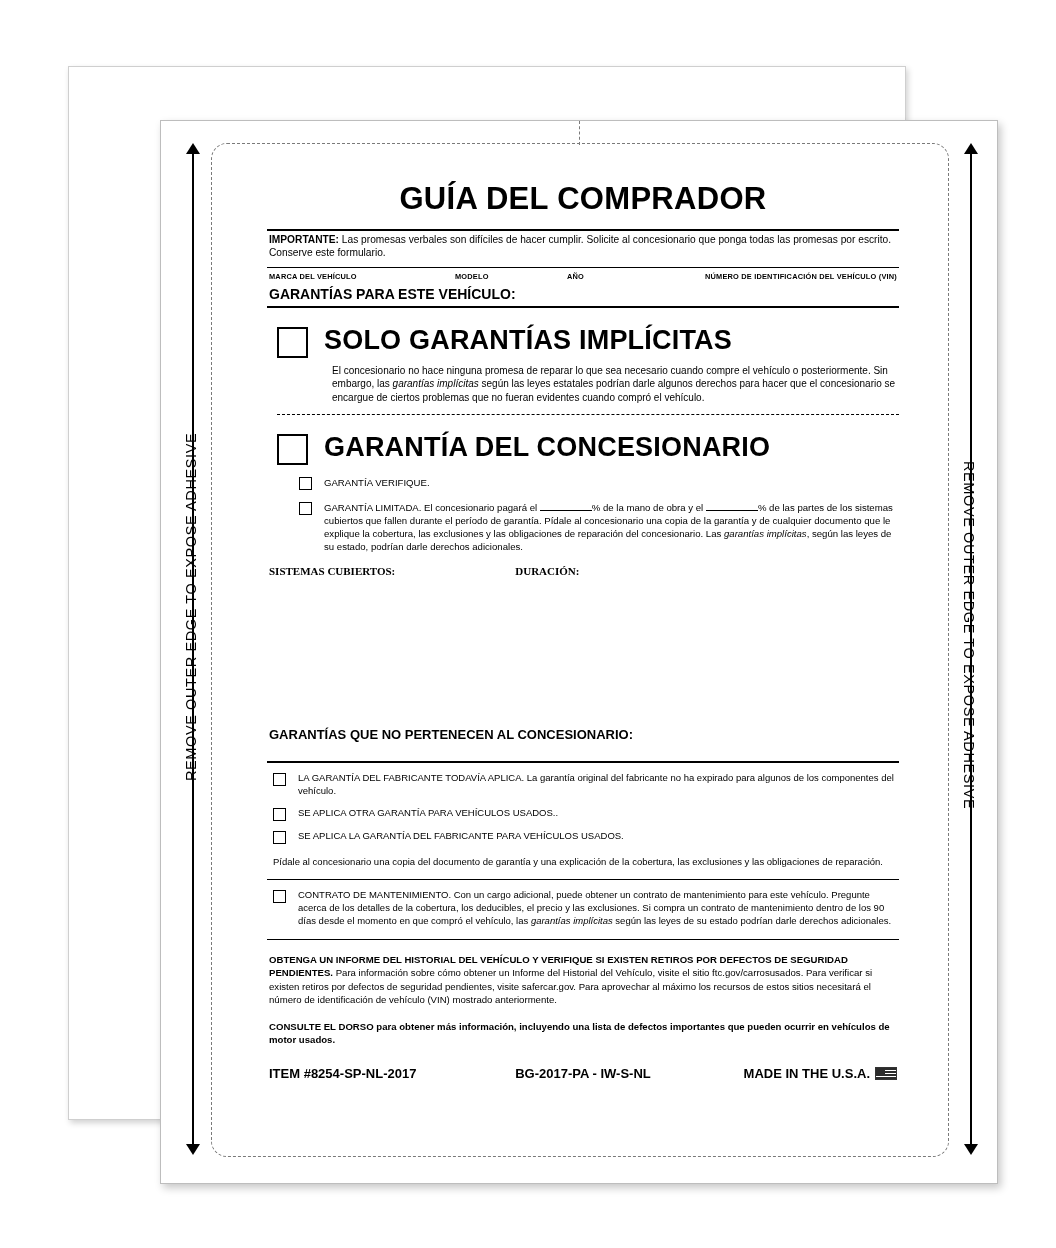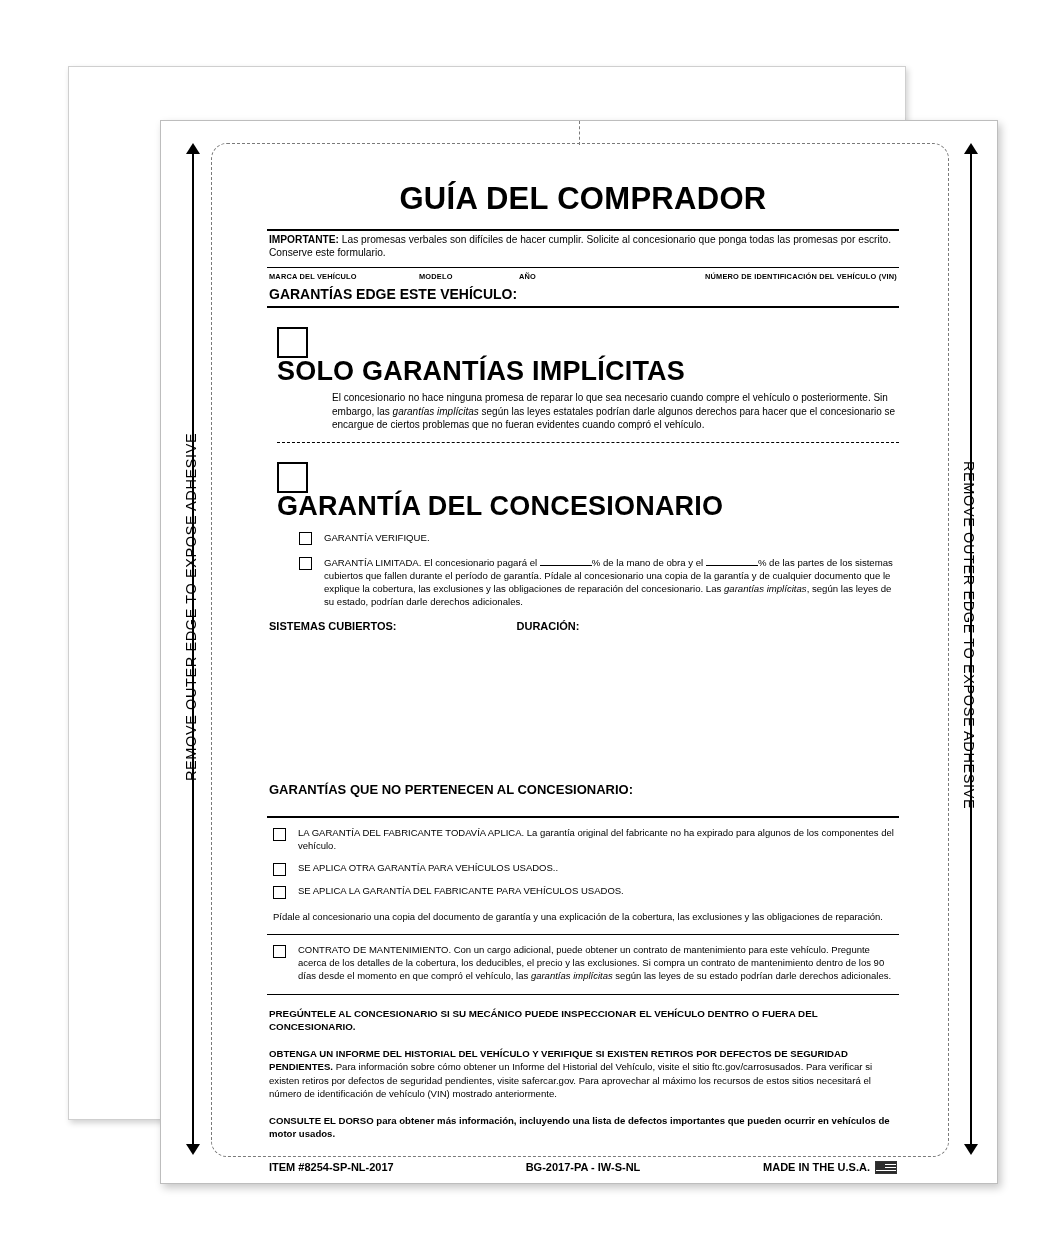--- a/index.html
+++ b/index.html
@@ -57,67 +57,67 @@
   .important{
     font-size:10.2px;line-height:1.32;padding:2px 2px 7px 2px;
   }
   .important b{font-weight:bold;}
 
   .vehicle-row{
     display:flex;font-size:7.4px;font-weight:bold;letter-spacing:.2px;
     padding:4px 2px 2px 2px;
   }
   .vehicle-row .c1{width:150px;}
-  .vehicle-row .c2{width:100px;}
+  .vehicle-row .c2{width:112px;margin-left:36px;}
   .vehicle-row .c3{width:130px;}
   .vehicle-row .c4{flex:1;text-align:right;}
 
   .section-head{
     font-size:14px;font-weight:bold;padding:3px 2px 4px 2px;
   }
 
   .big-block{padding-left:10px;}
-  .big-opt{display:flex;align-items:flex-start;margin-top:16px;flex-direction:column;}
+  .big-opt{display:flex;align-items:center;margin-top:16px;}
   .cb-big{
     width:27px;height:27px;border:2.5px solid #000;flex:0 0 auto;margin-right:16px;margin-top:3px;
   }
   .big-label{font-size:27px;font-weight:bold;line-height:1.02;letter-spacing:.2px;}
   .big-sub{
     font-size:10px;line-height:1.34;margin-top:6px;padding-left:55px;
   }
   .big-sub i{font-style:italic;}
 
   .dashed-sep{border:0;border-top:1.6px dashed #000;margin:10px 0 0 0;}
 
   .sub-opt{display:flex;align-items:flex-start;margin-top:11px;padding-left:22px;}
   .cb-sm{width:11px;height:11px;border:1.3px solid #000;flex:0 0 auto;margin-right:12px;margin-top:1px;}
   .sub-text{font-size:9.6px;line-height:1.36;}
   .sub-text .blank{display:inline-block;border-bottom:1.4px solid #000;width:52px;}
 
-  .sys-row{display:flex;font-size:11px;font-weight:bold;margin-top:12px;padding-left:2px;}
+  .sys-row{display:flex;font-size:11px;font-weight:bold;margin-top:12px;padding-left:2px;font-family:Liberation Serif, serif;}
   .sys-row .dur{margin-left:120px;}
 
   .blank-area{height:150px;}
 
   .sec2-head{font-size:13px;font-weight:bold;padding:0 2px 19px 2px;}
 
   .item{display:flex;align-items:flex-start;margin-top:9px;padding-left:6px;}
   .item .cb-sm{margin-top:1px;}
   .item-text{font-size:9.5px;line-height:1.36;}
 
   .para{font-size:9.5px;line-height:1.38;margin-top:11px;padding-left:6px;padding-right:4px;}
 
   .rule-gap{margin-top:11px;}
 
   .bold-para{font-size:9.8px;line-height:1.38;font-weight:bold;margin-top:12px;padding-left:2px;}
   .mix-para{font-size:9.6px;line-height:1.4;margin-top:13px;padding-left:2px;}
   .mix-para b{font-weight:bold;}
 
   .footer{
-    display:flex;align-items:center;font-size:11px;font-weight:bold;
+    display:flex;font-size:13px;font-weight:bold;
     margin-top:20px;padding:0 2px;
   }
   .footer .f1{width:210px;}
   .footer .f2{flex:1;text-align:center;}
   .footer .f3{width:210px;text-align:right;display:flex;justify-content:flex-end;align-items:center;gap:5px;}
   .flag{
     width:20px;height:11px;display:inline-block;position:relative;background:#fff;border:0.5px solid #333;
     background-image:
       linear-gradient(to bottom,#2b2b2b 0 14%,#fff 14% 28%,#2b2b2b 28% 42%,#fff 42% 57%,#2b2b2b 57% 71%,#fff 71% 85%,#2b2b2b 85% 100%);
   }
@@ -157,21 +157,21 @@
     </div>
     <hr class="hr-thin">
 
     <div class="vehicle-row">
       <div class="c1">MARCA DEL VEHÍCULO</div>
       <div class="c2">MODELO</div>
       <div class="c3">AÑO</div>
       <div class="c4">NÚMERO DE IDENTIFICACIÓN DEL VEHÍCULO (VIN)</div>
     </div>
 
-    <div class="section-head">GARANTÍAS EDGE ESTE VEHÍCULO:</div>
+    <div class="section-head">GARANTÍAS PARA ESTE VEHÍCULO:</div>
     <hr class="hr-thick">
 
     <div class="big-block">
 
       <div class="big-opt">
         <div class="cb-big"></div>
         <div class="big-label">SOLO GARANTÍAS IMPLÍCITAS</div>
       </div>
       <div class="big-sub">
         <span>El concesionario no hace ninguna promesa de reparar lo que sea necesario cuando compre el vehículo o posteriormente. Sin embargo, las </span><i>garantías implícitas</i><span> según las leyes estatales podrían darle algunos derechos para hacer que el concesionario se encargue de ciertos problemas que no fueran evidentes cuando compró el vehículo.</span>
@@ -228,21 +228,20 @@
     <div class="item">
       <div class="cb-sm"></div>
       <div class="item-text">
         <span>CONTRATO DE MANTENIMIENTO. Con un cargo adicional, puede obtener un contrato de mantenimiento para este vehículo. Pregunte acerca de los detalles de la cobertura, los deducibles, el precio y las exclusiones. Si compra un contrato de mantenimiento dentro de los 90 días desde el momento en que compró el vehículo, las </span><i>garantías implícitas</i><span> según las leyes de su estado podrían darle derechos adicionales.</span>
       </div>
     </div>
 
     <div class="rule-gap"></div>
     <hr class="hr-thin">
 
-    <div class="bold-para">PREGÚNTELE AL CONCESIONARIO SI SU MECÁNICO PUEDE INSPECCIONAR EL VEHÍCULO DENTRO O FUERA DEL CONCESIONARIO.</div>
 
     <div class="mix-para">
       <b>OBTENGA UN INFORME DEL HISTORIAL DEL VEHÍCULO Y VERIFIQUE SI EXISTEN RETIROS POR DEFECTOS DE SEGURIDAD PENDIENTES.</b><span> Para información sobre cómo obtener un Informe del Historial del Vehículo, visite el sitio ftc.gov/carrosusados. Para verificar si existen retiros por defectos de seguridad pendientes, visite safercar.gov. Para aprovechar al máximo los recursos de estos sitios necesitará el número de identificación de vehículo (VIN) mostrado anteriormente.</span>
     </div>
 
     <div class="mix-para">
       <b>CONSULTE EL DORSO</b><b> para obtener más información, incluyendo una lista de defectos importantes que pueden ocurrir en vehículos de motor usados.</b>
     </div>
 
     <div class="footer">

